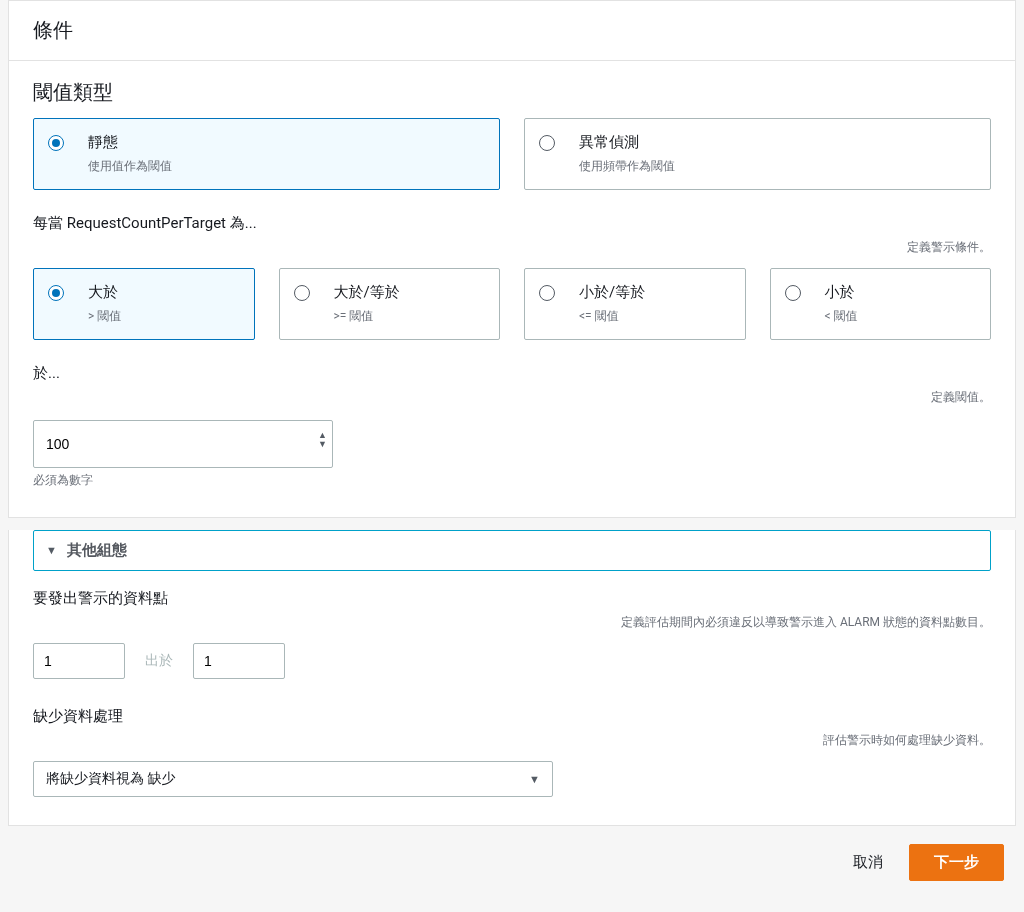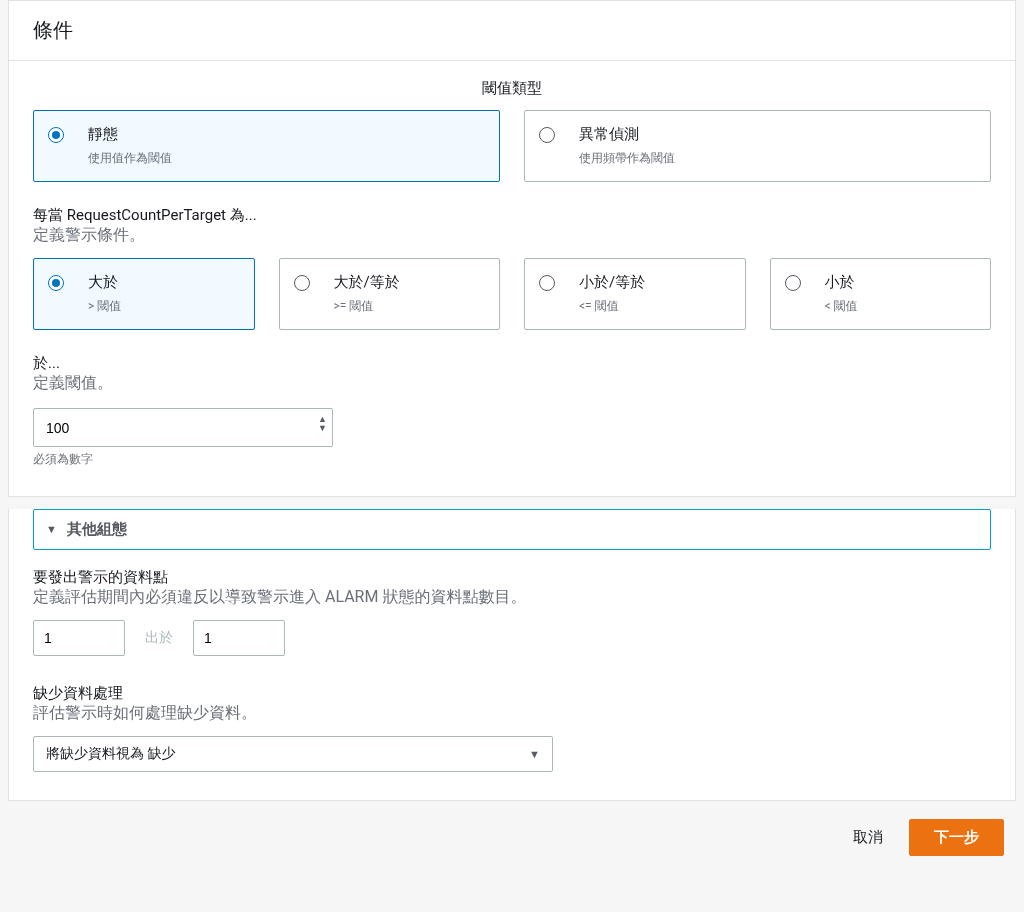--- a/index.html
+++ b/index.html
@@ -29,25 +29,24 @@
   .panel-header h2 {
     margin: 0;
     font-size: 20px;
     font-weight: 400;
     color: #16191f;
   }
   .panel-body {
     padding: 18px 24px 28px 24px;
   }
   .section-title {
-    font-size: 15px;
+    font-size: 20px;
     font-weight: 400;
     color: #16191f;
     margin: 0 0 12px 0;
-    text-align: center;
   }
   .helper {
     font-size: 12px;
     color: #6a6f78;
     margin-top: 4px;
   }
   .radio-row {
     display: flex;
     gap: 24px;
     margin-bottom: 24px;
@@ -105,31 +104,33 @@
     font-size: 12px;
     color: #6a6f78;
     margin-top: 6px;
   }
   .label-line {
     font-size: 15px;
     color: #16191f;
   }
   .label-line .sub {
     display: block;
-    font-size: 16px;
+    font-size: 12px;
     color: #6a6f78;
+    margin-top: 6px;
+    text-align: right;
   }
   .num-input-wrap {
     margin-top: 14px;
     position: relative;
     width: 300px;
   }
   .num-input {
     width: 100%;
-    height: 39px;
+    height: 48px;
     padding: 0 34px 0 12px;
     font-size: 14px;
     border: 1px solid #aab7b8;
     border-radius: 2px;
   }
   .spinner {
     position: absolute;
     right: 6px;
     top: 50%;
     transform: translateY(-50%);

